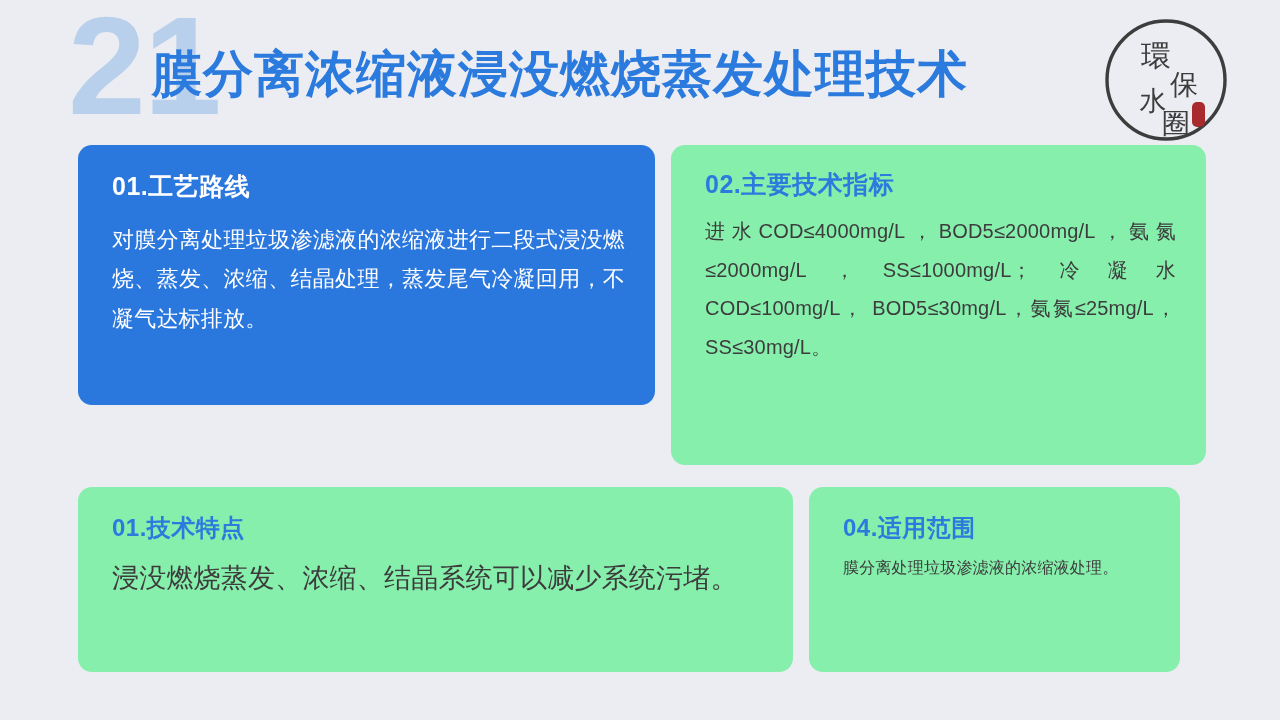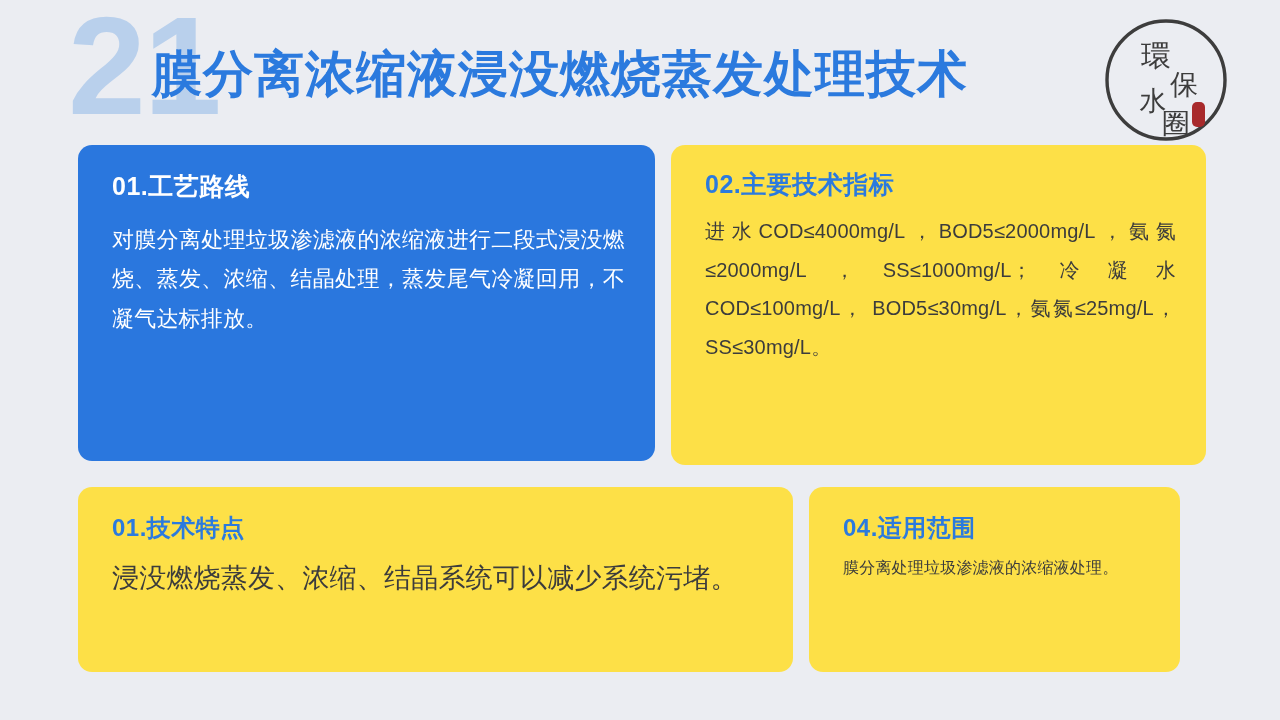--- a/index.html
+++ b/index.html
@@ -60,21 +60,21 @@
     width: 136px;
     height: 136px;
   }
   .logo svg { display: block; }
 
   
   .card {
     position: absolute;
     box-sizing: border-box;
     border-radius: 14px;
-    background: #fde047;
+    background: #86efac;
     padding: 26px 30px 22px 34px;
   }
   .card.blue {
     background: #2a77de;
   }
   .card-title {
     font-size: 25px;
     font-weight: 700;
     letter-spacing: 0.5px;
     color: #2b7ade;
@@ -93,21 +93,21 @@
   }
   .card.blue .card-body {
     color: #ffffff;
   }
   .card-body.justify {
     text-align: justify;
     text-justify: inter-character;
   }
 
   
-  #card-01 { left: 72px;  top: 145px; width: 577px; height: 316px; }
+  #card-01 { left: 72px;  top: 145px; width: 577px; height: 260px; }
   #card-02 { left: 665px; top: 145px; width: 535px; height: 320px; padding-top: 24px; }
   #card-03 { left: 72px;  top: 487px; width: 715px; height: 185px; }
   #card-04 { left: 803px; top: 487px; width: 371px; height: 185px; }
 
   #card-01 .card-title { margin-bottom: 18px; }
   #card-02 .card-title { margin-bottom: 12px; }
   #card-03 .card-title { font-size: 24px; margin-bottom: 10px; }
   #card-04 .card-title { font-size: 24px; margin-bottom: 10px; }
   #card-03 .card-body { font-size: 27px; line-height: 1.9; }
   #card-04 .card-body { font-size: 16px; line-height: 1.9; }

